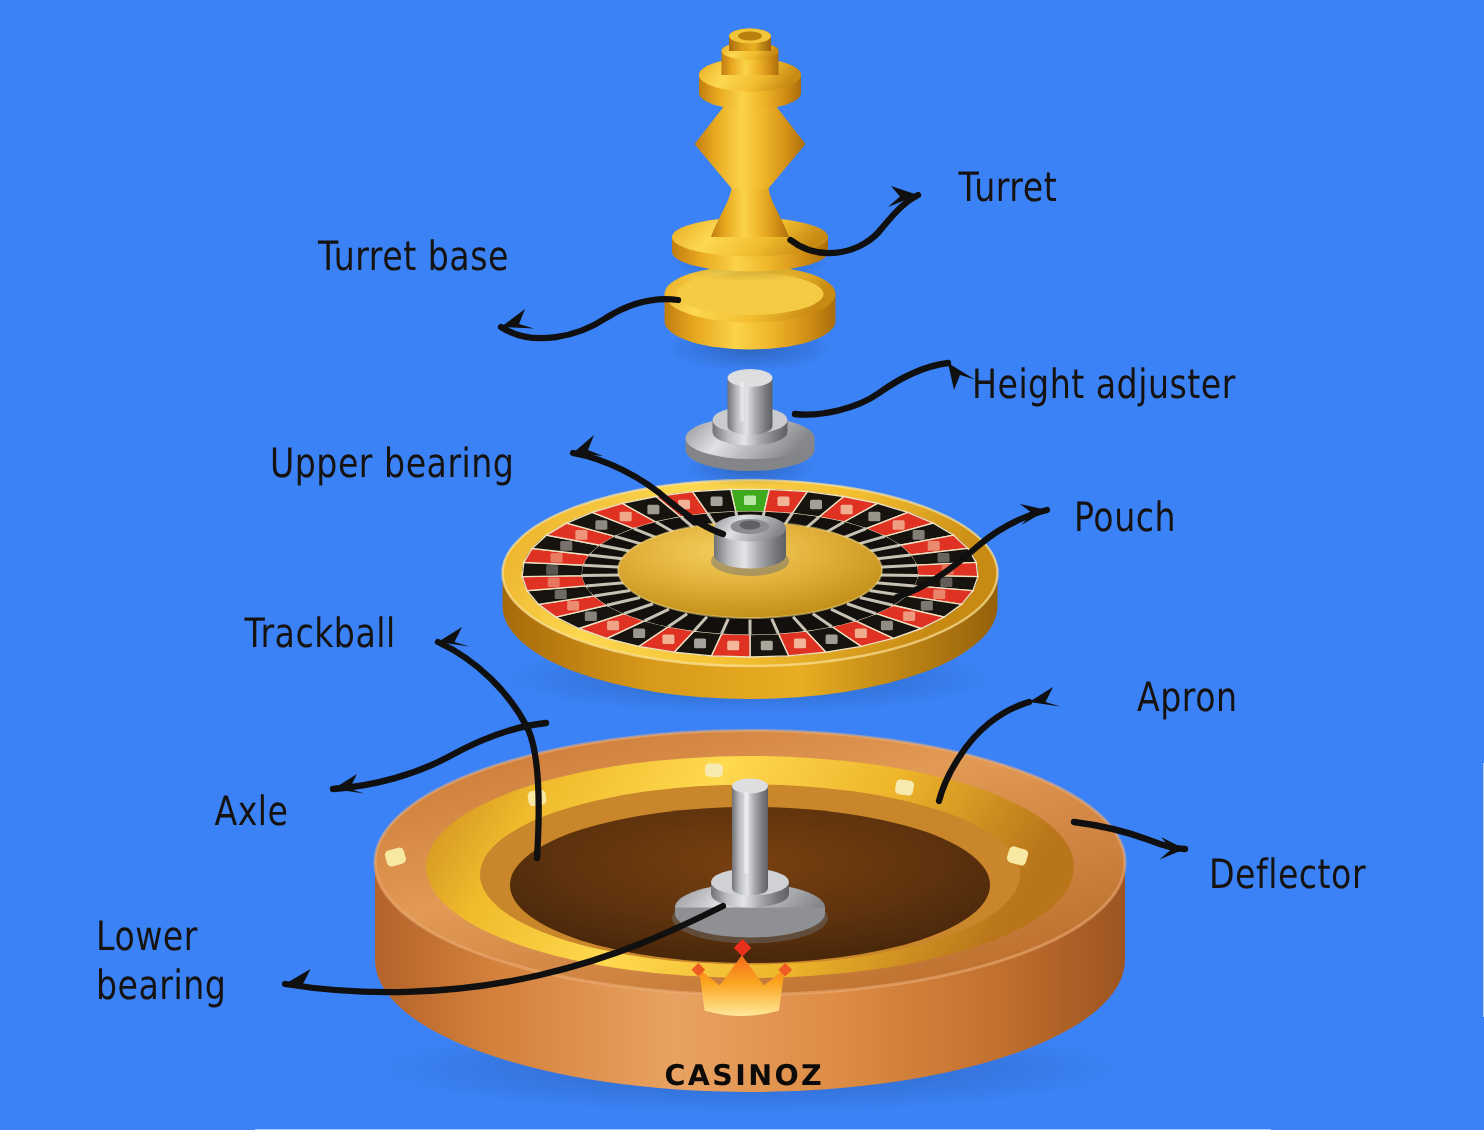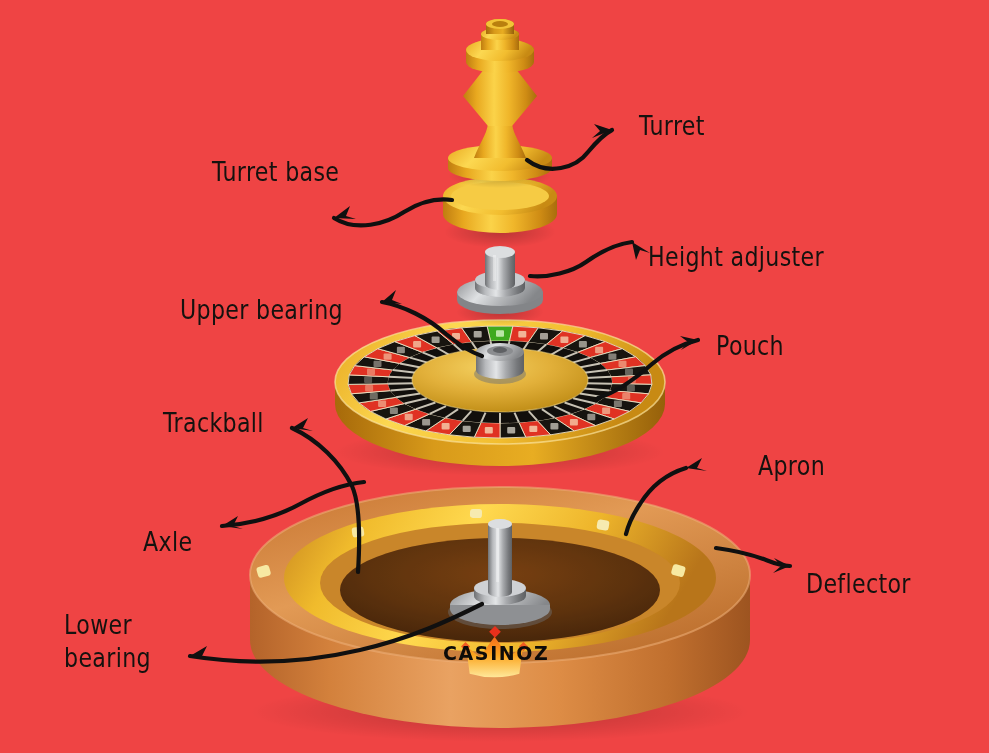--- a/index.html
+++ b/index.html
@@ -1,20 +1,20 @@
 <!DOCTYPE html>
 <html><head>
 <meta charset="utf-8">
 <style>
   html,body{margin:0;padding:0;background:#fff;}
   body{
     font-family:"DejaVu Sans", sans-serif;
     width:989px;height:753px;overflow:hidden;position:relative;
   }
-  #stage{position:relative;width:989px;height:753px;background:#ef4444;}
+  #stage{position:relative;width:989px;height:753px;background:#3b82f6;}
   #art{position:absolute;left:0;top:0;}
   .label{
     position:absolute;
     font-family:"DejaVu Sans", sans-serif;
     color:#15120f;
     font-size:27px;
     line-height:1.05;
     letter-spacing:.4px;
     font-weight:400;
     white-space:pre;
@@ -371,15 +371,15 @@
 <div class="label" style="left:648px;top:243px;">Height adjuster</div>
 <div class="label" style="left:180px;top:296px;">Upper bearing</div>
 <div class="label" style="left:716px;top:332px;">Pouch</div>
 <div class="label" style="left:163px;top:409px;">Trackball</div>
 <div class="label" style="left:758px;top:452px;">Apron</div>
 <div class="label" style="left:143px;top:528px;">Axle</div>
 <div class="label" style="left:806px;top:570px;">Deflector</div>
 <div class="label" style="left:64px;top:611px;">Lower</div>
 <div class="label" style="left:64px;top:644px;">bearing</div>
 
-<div class="wordmark" style="left:443px;top:642px;">CASINOZ</div>
+<div class="wordmark" style="left:443px;top:706px;">CASINOZ</div>
 
 </div>
 
 </body></html>

